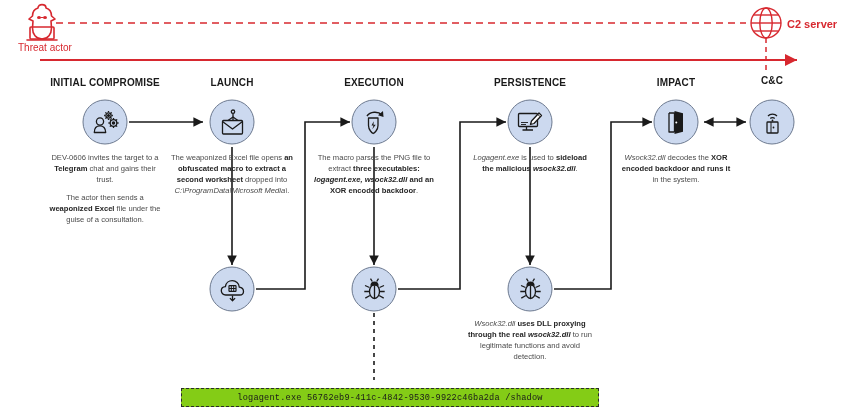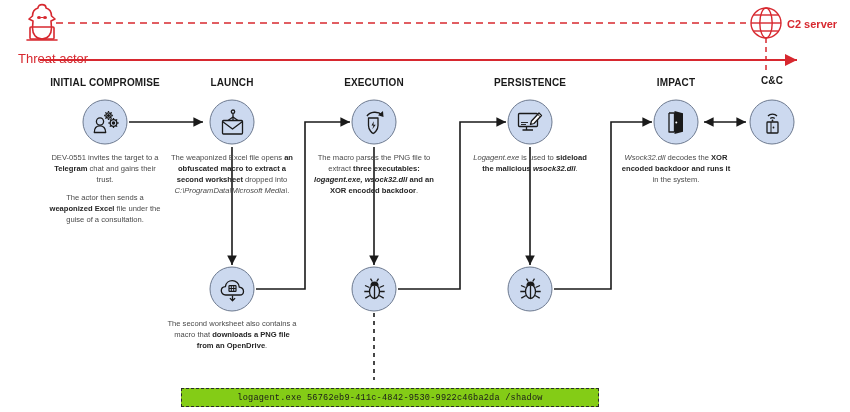--- a/index.html
+++ b/index.html
@@ -73,26 +73,25 @@
   }
   .desc p { margin: 0 0 7px 0; }
   .desc p:last-child { margin-bottom: 0; }
   .desc b { color: #262626; font-weight: bold; }
   .desc i { font-style: italic; }
   .desc .bi { font-style: italic; font-weight: bold; color: #262626; }
 
   
   .ta-label {
     position: absolute;
-    font-size: 13px;
+    font-size: 10px;
     color: #d7282f;
     font-weight: normal;
     white-space: nowrap;
     z-index: 4;
-    margin-top: 9px;
   }
   .c2-label {
     position: absolute;
     font-size: 11px;
     font-weight: bold;
     color: #d7282f;
     white-space: nowrap;
     z-index: 4;
   }
 
@@ -282,44 +281,44 @@
       <path d="M10.8 9 C11.9 7.8 14.1 7.8 15.2 9" stroke-width="1.2"></path>
       <circle cx="13" cy="11" r="0.9" fill="#1a1a1a" stroke="none"></circle>
       <rect x="7.5" y="12.5" width="11" height="11" rx="0.8"></rect>
       <path d="M11.5 12.5 L11.5 23.5" stroke-width="1"></path>
       <circle cx="14" cy="18" r="0.9" fill="#1a1a1a" stroke="none"></circle>
     </svg>
   </div>
 
   <div class="desc" style="left:105px; top:152px; width:120px;">
     <p>
-      <span>DEV-0551 invites the target to a </span><b>Telegram</b><span> chat and gains their trust.</span>
+      <span>DEV-0606 invites the target to a </span><b>Telegram</b><span> chat and gains their trust.</span>
     </p>
     <p>
       <span>The actor then sends a </span><b>weaponized Excel</b><span> file under the guise of a consultation.</span>
     </p>
   </div>
 
   <div class="desc" style="left:232px; top:152px; width:124px;">
     <p><span>The weaponized Excel file opens </span><b>an obfuscated macro to extract a second worksheet</b><span> dropped into </span><i>C:\ProgramData\Microsoft Media\</i><span>.</span></p>
   </div>
 
-  <div class="desc" style="left:232px; top:318px; width:130px;">
-    <p><span>The second worksheet also contains a macro that </span><b>downloads a PNG file from an OpenDrive</b><span>.</span></p>
-  </div>
 
   <div class="desc" style="left:374px; top:152px; width:124px;">
     <p><span>The macro parses the PNG file to extract </span><b>three executables: </b><span class="bi">logagent.exe, wsock32.dll</span><b> and an XOR encoded backdoor</b><span>.</span></p>
   </div>
 
 
   <div class="desc" style="left:530px; top:152px; width:118px;">
     <p><i>Logagent.exe</i><span> is used to </span><b>sideload the malicious </b><span class="bi">wsock32.dll</span><span>.</span></p>
   </div>
 
+  <div class="desc" style="left:530px; top:318px; width:130px;">
+    <p><i>Wsock32.dll</i><b> uses DLL proxying through the real </b><span class="bi">wsock32.dll</span><span> to run legitimate functions and avoid detection.</span></p>
+  </div>
 
   <div class="desc" style="left:676px; top:152px; width:114px;">
     <p><i>Wsock32.dll</i><span> decodes the </span><b>XOR encoded backdoor and runs it</b><span> in the system.</span></p>
   </div>
 
 
   <div class="cmd-box" style="left:390px; top:388px; width:418px; height:19px;">logagent.exe 56762eb9-411c-4842-9530-9922c46ba2da /shadow</div>
 
 </div>
 

